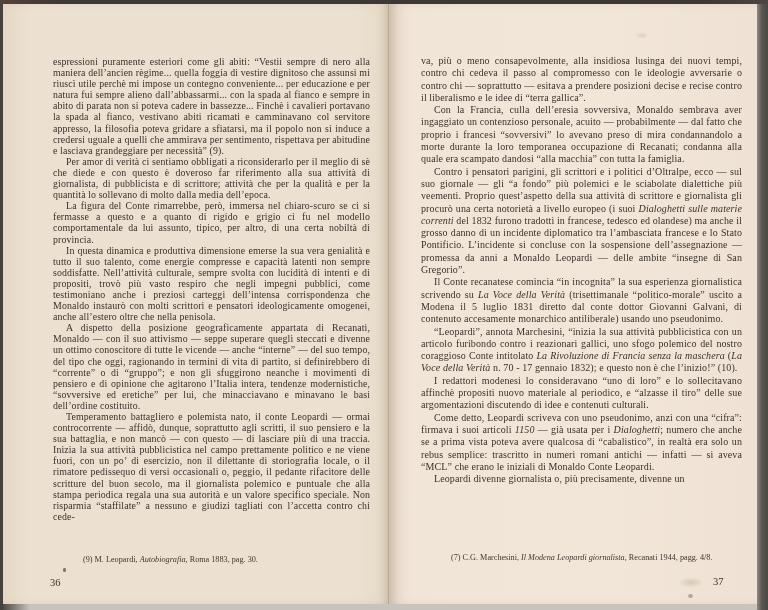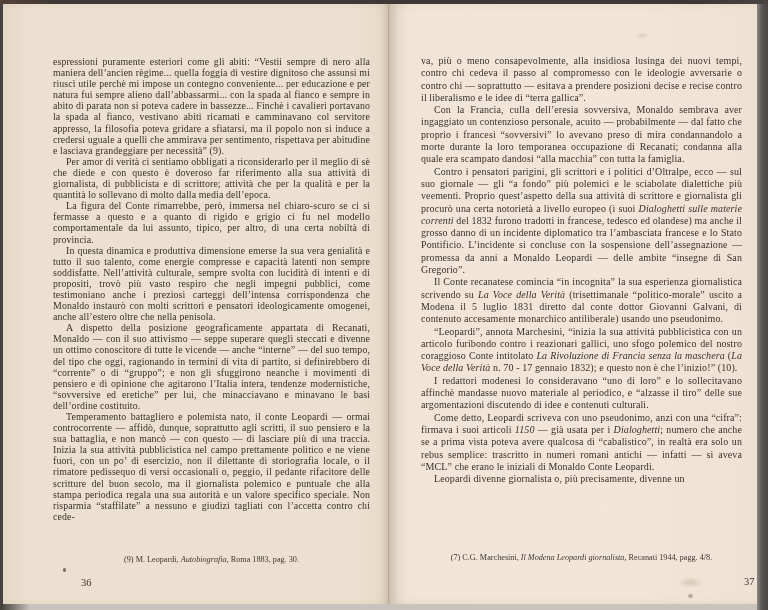--- a/index.html
+++ b/index.html
@@ -48,30 +48,30 @@
   .page-left  .text-block { left: 50px; top: 52px; width: 317px; font-size: 9.9px;  line-height: 11.1px; }
   .page-right .text-block { left: 33px; top: 51px; width: 321px; font-size: 10px; line-height: 12.3px; }
   p.para { margin: 0; padding: 0; }
   p.para.indent { text-indent: 13px; }
   .it { font-style: italic; }
 
   .footnote {
     position: absolute;
     font-size: 8.2px; line-height: 10px;
     color: #3e3730;
-    text-align: center;
+    text-align: left;
+    margin-left: 30px;
   }
   .page-left  .footnote { left: 50px; top: 551px; width: 317px; }
   .page-right .footnote { left: 33px; top: 549px; width: 321px; }
 
   .pagenum {
     position: absolute;
     font-size: 10.5px;
     color: #39322b;
-    margin-left: 31px;
   }
   .page-left  .pagenum { left: 47px;  top: 573px; }
   .page-right .pagenum { left: 325px; top: 572px; }
 
   
   .smudge { position: absolute; border-radius: 50%; pointer-events: none; }
   .smudge-a { left: 290px; top: 573px; width: 26px; height: 11px; background: radial-gradient(ellipse at center, rgba(165,145,118,0.35), rgba(165,145,118,0) 70%); }
   .smudge-b { left: 247px; top: 28px;  width: 14px; height: 7px;  background: radial-gradient(ellipse at center, rgba(170,150,125,0.28), rgba(170,150,125,0) 70%); }
   .smudge-dot { left: 60px; top: 564px; width: 3px; height: 4px; background: rgba(70,60,50,0.65); border-radius: 40%; }
   .smudge-c { left: 300px; top: 590px; width: 5px; height: 4px; background: rgba(90,80,70,0.4); }
@@ -101,21 +101,21 @@
       <div class="smudge smudge-dot"></div>
     </div>
 
     <div class="page page-right">
       <div class="text-block">
           <p class="para"><span>va, più o meno consapevolmente, alla insidiosa lusinga dei nuovi tempi, contro chi cedeva il passo al compromesso con le ideologie avversarie o contro chi — soprattutto — esitava a prendere posizioni decise e recise contro il liberalismo e le idee di “terra gallica”.</span></p>
           <p class="para indent"><span>Con la Francia, culla dell’eresia sovversiva, Monaldo sembrava aver ingaggiato un contenzioso personale, acuito — probabilmente — dal fatto che proprio i francesi “sovversivi” lo avevano preso di mira condannandolo a morte durante la loro temporanea occupazione di Recanati; condanna alla quale era scampato dandosi “alla macchia” con tutta la famiglia.</span></p>
           <p class="para indent"><span>Contro i pensatori parigini, gli scrittori e i politici d’Oltralpe, ecco — sul suo giornale — gli “a fondo” più polemici e le sciabolate dialettiche più veementi. Proprio quest’aspetto della sua attività di scrittore e giornalista gli procurò una certa notorietà a livello europeo (i suoi </span><span class="it">Dialoghetti sulle materie correnti</span><span> del 1832 furono tradotti in francese, tedesco ed olandese) ma anche il grosso danno di un incidente diplomatico tra l’ambasciata francese e lo Stato Pontificio. L’incidente si concluse con la sospensione dell’assegnazione — promessa da anni a Monaldo Leopardi — delle ambite “insegne di San Gregorio”.</span></p>
           <p class="para indent"><span>Il Conte recanatese comincia “in incognita” la sua esperienza giornalistica scrivendo su </span><span class="it">La Voce della Verità</span><span> (trisettimanale “politico-morale” uscito a Modena il 5 luglio 1831 diretto dal conte dottor Giovanni Galvani, di contenuto accesamente monarchico antiliberale) usando uno pseudonimo.</span></p>
           <p class="para indent"><span>“Leopardi”, annota Marchesini, “inizia la sua attività pubblicistica con un articolo furibondo contro i reazionari gallici, uno sfogo polemico del nostro coraggioso Conte intitolato </span><span class="it">La Rivoluzione di Francia senza la maschera</span><span> (</span><span class="it">La Voce della Verità</span><span> n. 70 - 17 gennaio 1832); e questo non è che l’inizio!” (10).</span></p>
-          <p class="para indent"><span>I redattori modenesi lo consideravano “uno di loro” e lo sollecitavano affinchè mandasse nuovo materiale al periodico, e “alzasse il tiro” delle sue argomentazioni discutendo di idee e contenuti culturali.</span></p>
+          <p class="para indent"><span>I redattori modenesi lo consideravano “uno di loro” e lo sollecitavano affinchè propositi nuovo materiale al periodico, e “alzasse il tiro” delle sue argomentazioni discutendo di idee e contenuti culturali.</span></p>
           <p class="para indent"><span>Come detto, Leopardi scriveva con uno pseudonimo, anzi con una “cifra”: firmava i suoi articoli </span><span class="it">1150</span><span> — già usata per i </span><span class="it">Dialoghetti</span><span>; numero che anche se a prima vista poteva avere qualcosa di “cabalistico”, in realtà era solo un rebus semplice: trascritto in numeri romani antichi — infatti — si aveva “MCL” che erano le iniziali di Monaldo Conte Leopardi.</span></p>
           <p class="para indent"><span>Leopardi divenne giornalista o, più precisamente, divenne un</span></p>
         </div>
       <div class="footnote">
           <p class="para"><span>(7) C.G. Marchesini, </span><span class="it">Il Modena Leopardi giornalista,</span><span> Recanati 1944, pagg. 4/8.</span></p>
         </div>
       <div class="pagenum">37</div>
       <div class="smudge smudge-a"></div>
       <div class="smudge smudge-b"></div>
       <div class="smudge smudge-c"></div>

